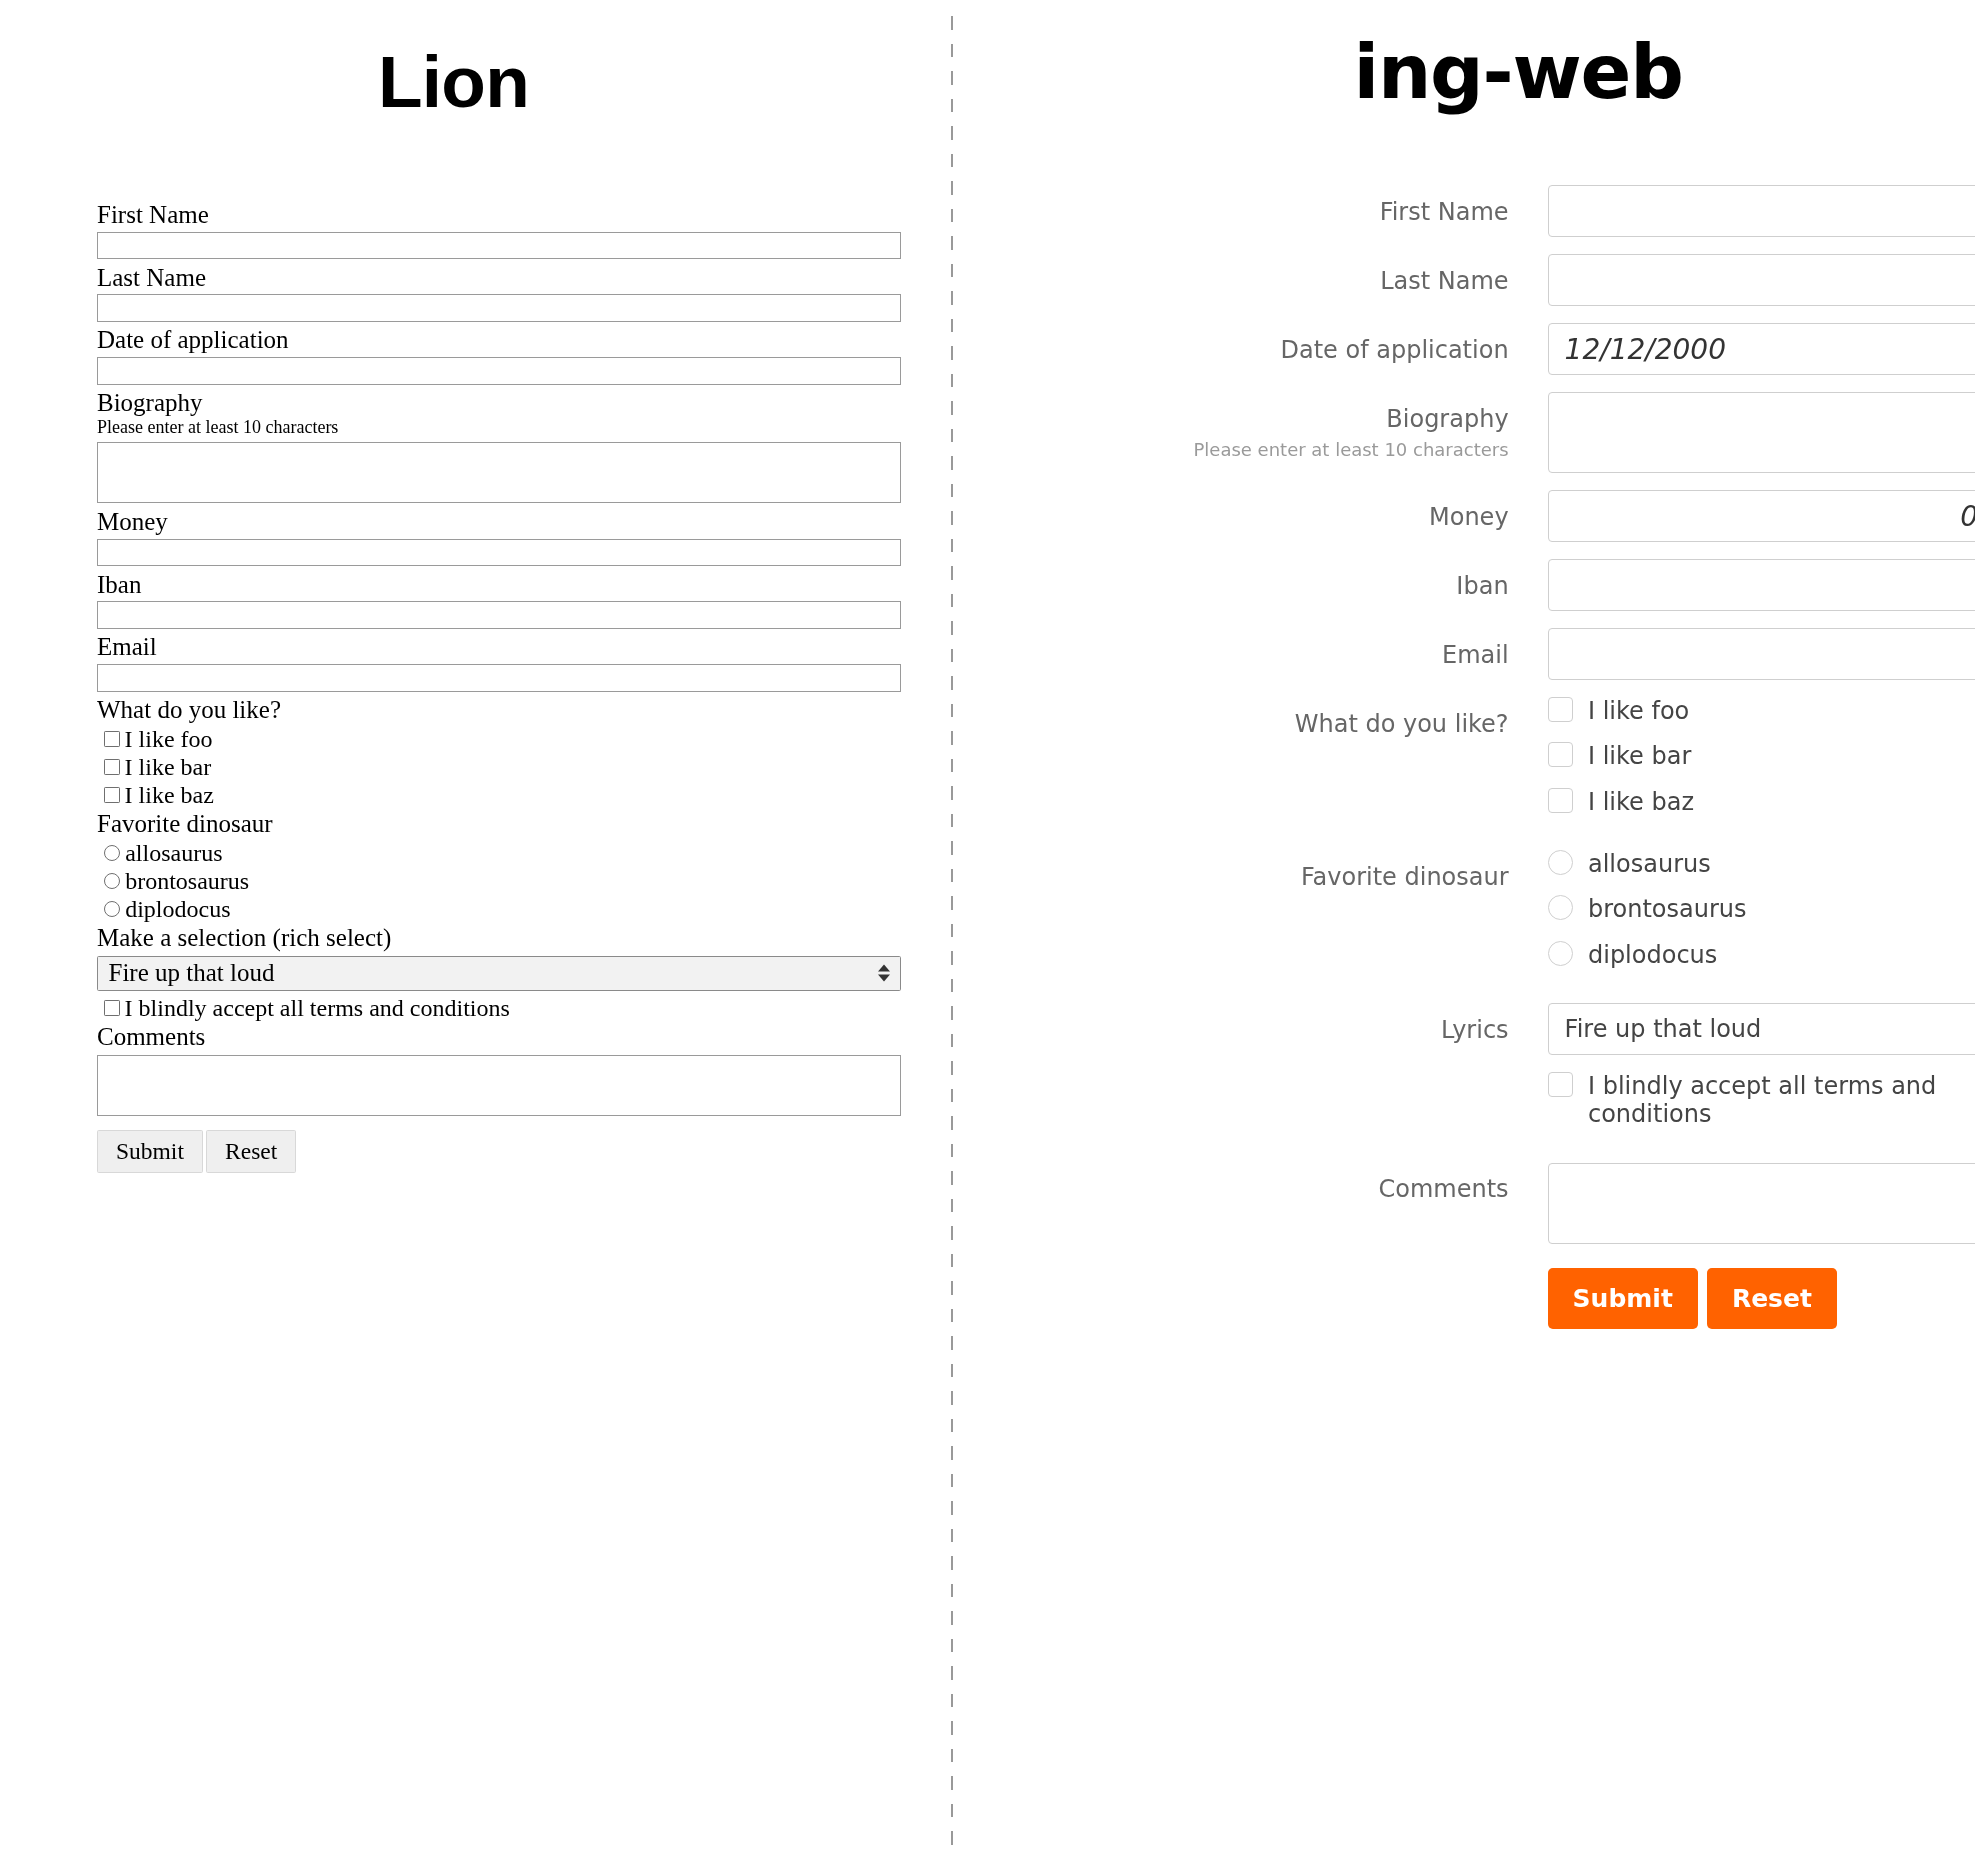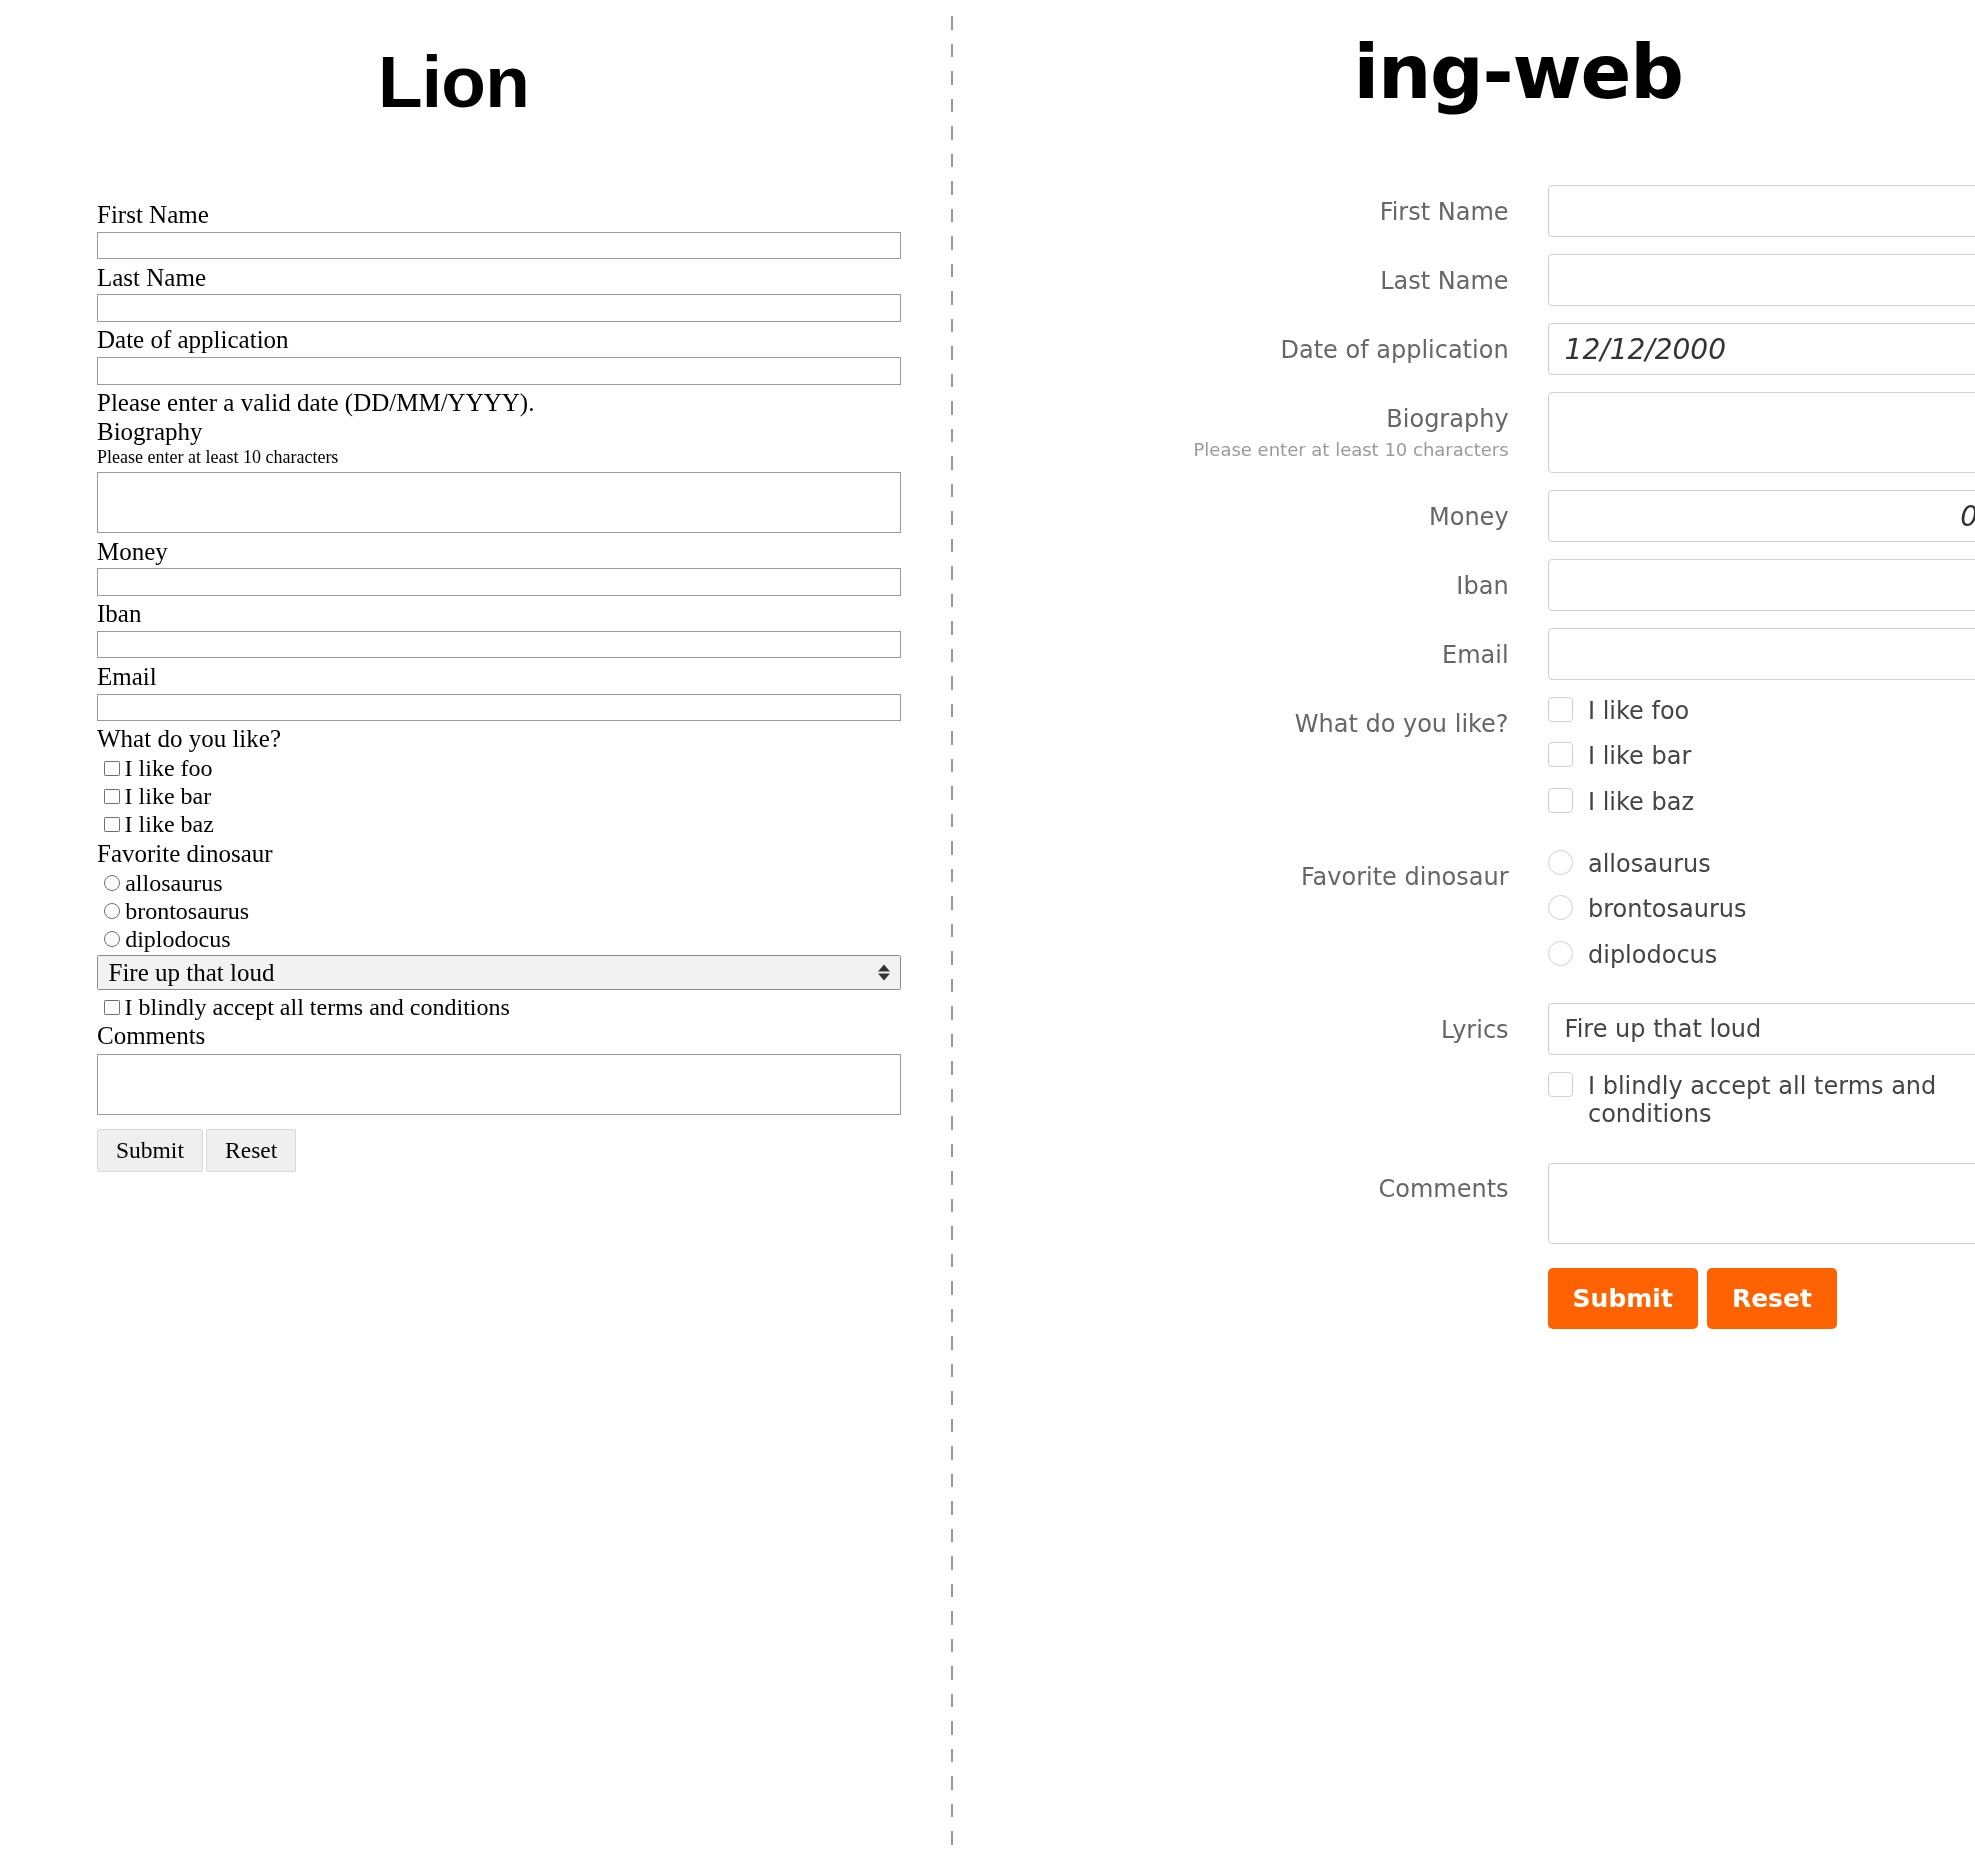--- a/index.html
+++ b/index.html
@@ -328,21 +328,20 @@
     <div class="left-form">
 
       <label class="l-label">First Name</label>
       <div class="l-input"></div>
 
       <label class="l-label">Last Name</label>
       <div class="l-input"></div>
 
       <label class="l-label">Date of application</label>
       <div class="l-input"></div>
-      <span class="l-label">Please enter a valid date (DD/MM/YYYY).</span>
 
       <label class="l-label">Biography</label>
       <span class="l-hint">Please enter at least 10 characters</span>
       <div class="l-textarea"></div>
 
       <label class="l-label">Money</label>
       <div class="l-input"></div>
 
       <label class="l-label">Iban</label>
       <div class="l-input"></div>
@@ -373,20 +372,21 @@
       </div>
       <div class="l-check-row">
         <span class="l-radio"></span>
         <span class="l-opt-label">brontosaurus</span>
       </div>
       <div class="l-check-row">
         <span class="l-radio"></span>
         <span class="l-opt-label">diplodocus</span>
       </div>
 
+      <label class="l-label">Make a selection (rich select)</label>
       <div class="l-select">
         <span class="l-select-text">Fire up that loud</span>
         <span class="l-select-arrows">
           <span class="l-arrow-up"></span>
           <span class="l-arrow-down"></span>
         </span>
       </div>
 
       <div class="l-check-row" style="margin-left:7.3px;">
         <span class="l-box"></span>

